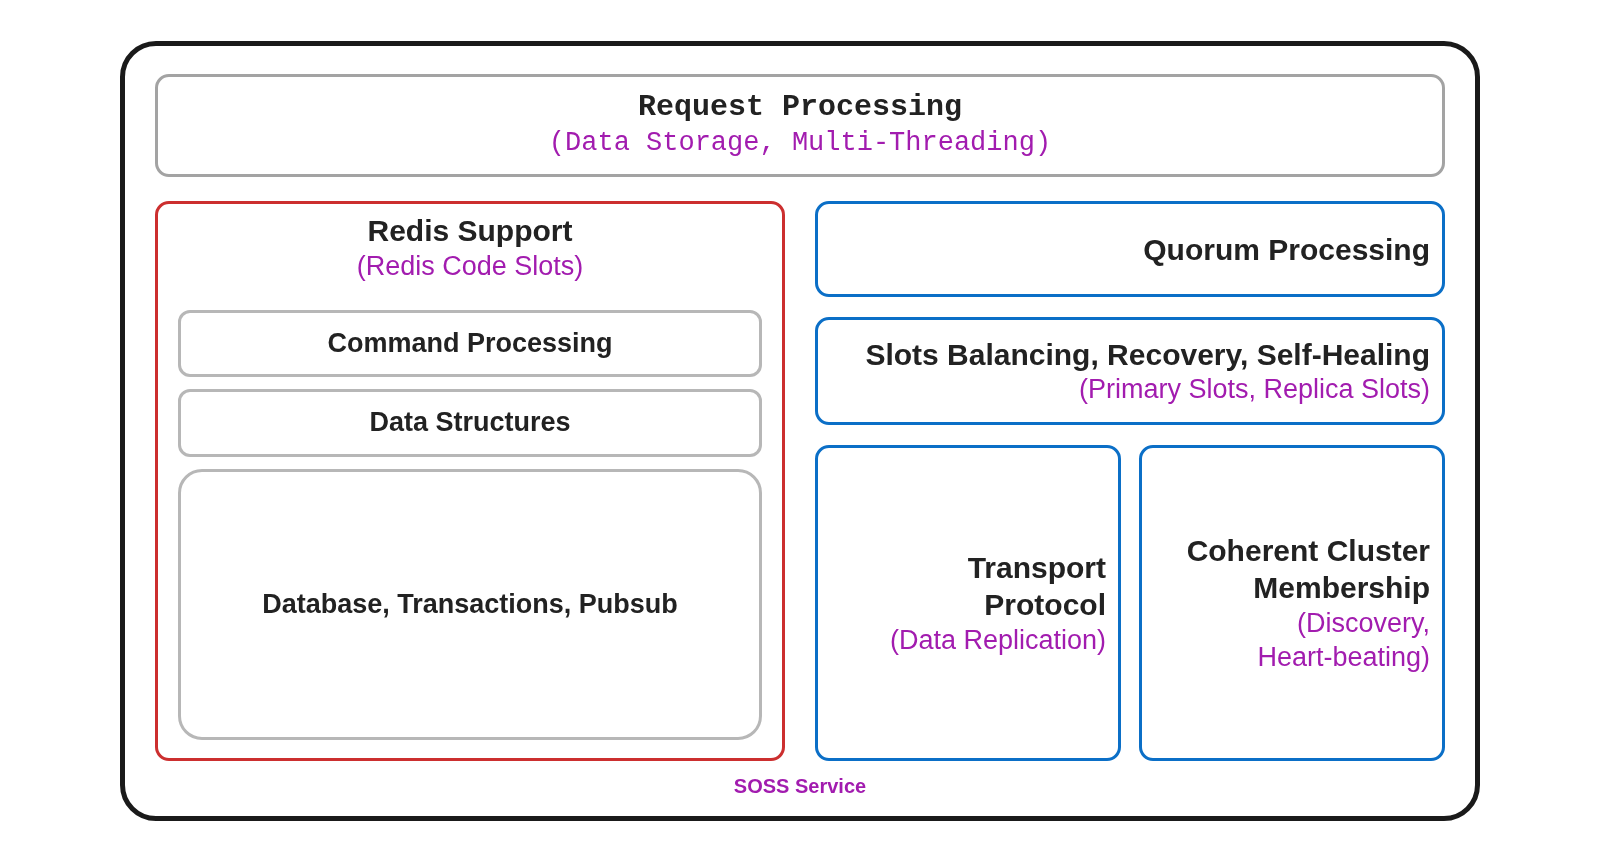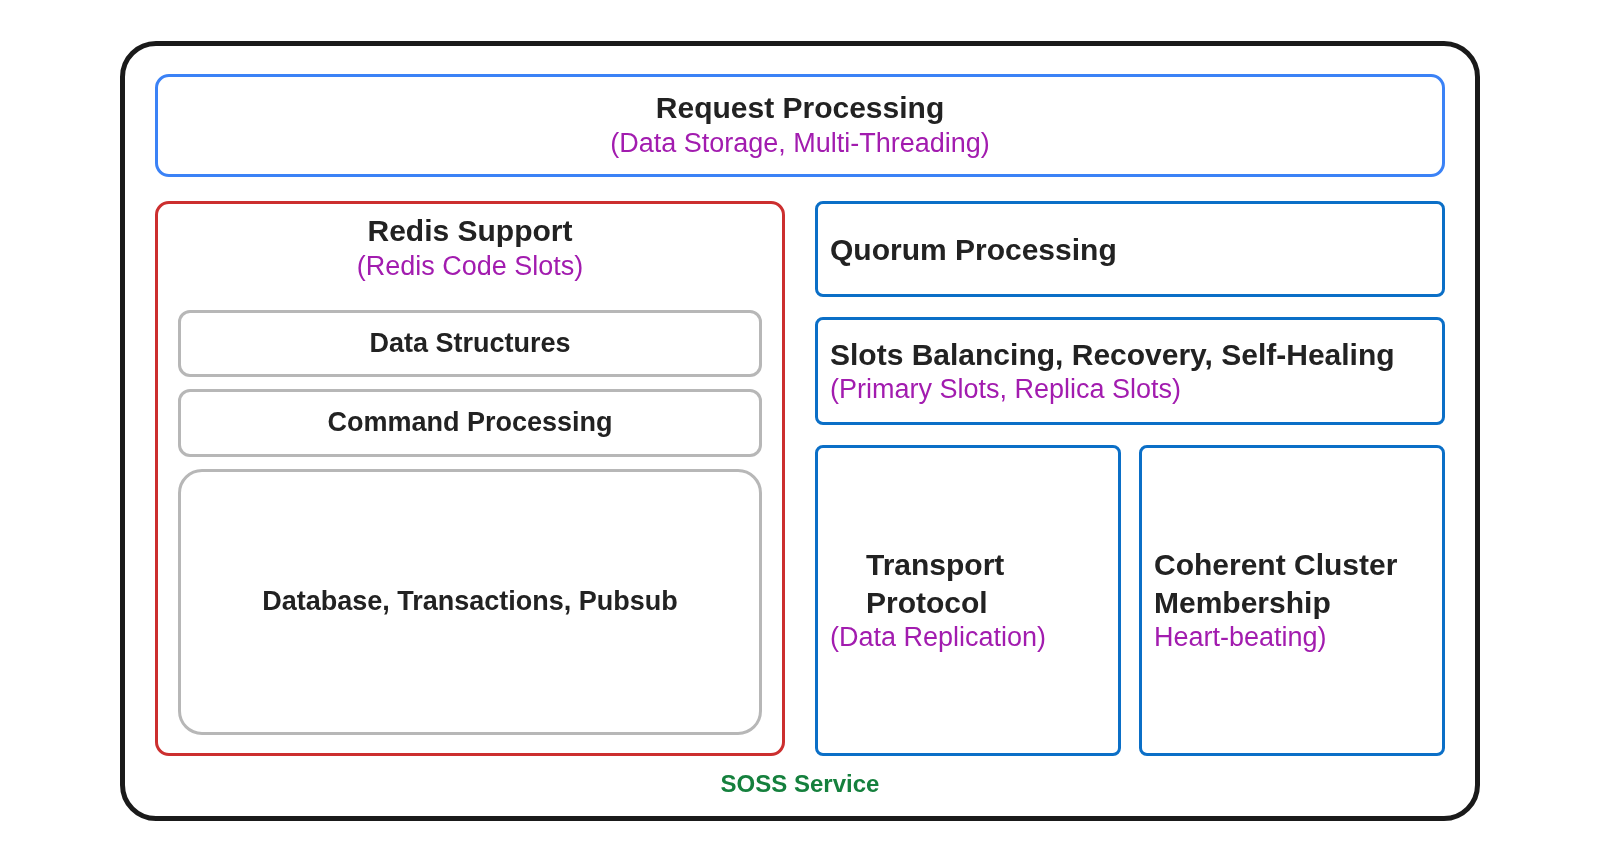--- a/index.html
+++ b/index.html
@@ -15,25 +15,26 @@
   .outer {
     width: 1360px;
     height: 780px;
     border: 5px solid #1a1a1a;
     border-radius: 36px;
     padding: 28px 30px 10px 30px;
     display: flex;
     flex-direction: column;
   }
   .top-full {
-    border: 3px solid #3b82f6;
+    border: 3px solid #a3a3a3;
     border-radius: 14px;
     padding: 12px 10px 14px 10px;
     text-align: center;
     margin-bottom: 24px;
+    font-family: Liberation Mono, monospace;
   }
   .title { font-size: 30px; font-weight: 700; color: #222; line-height: 1.25; }
   .subtitle { font-size: 27px; font-weight: 400; color: #a21caf; line-height: 1.25; }
   .columns {
     display: flex;
     flex: 1;
     gap: 30px;
   }
   .col-left, .col-right {
     flex: 1;
@@ -53,39 +54,39 @@
     border: 3px solid #b7b7b7;
     border-radius: 12px;
     text-align: center;
     padding: 14px 10px;
     margin-top: 12px;
   }
   .inner-gray:first-of-type { margin-top: 0; }
   .inner-gray .title { font-size: 27px; }
   .blue-box {
     border: 3px solid #0b6fc7;
-    border-radius: 8px;
-    text-align: left;
+    border-radius: 14px;
+    text-align: right;
     display: flex;
     flex-direction: column;
     justify-content: center;
     padding: 10px 12px;
   }
   .col-right { gap: 20px; }
   .row-two {
     display: flex;
     gap: 18px;
     flex: 1;
   }
   .row-two .blue-box { flex: 1; }
   .footer {
     text-align: center;
-    font-size: 24px;
+    font-size: 20px;
     font-weight: 700;
-    color: #15803d;
+    color: #a21caf;
     padding: 14px 0 8px 0;
   }
   .qbox { min-height: 96px; }
   .lbbox { min-height: 108px; }
 </style>
 </head>
 <body>
 
 <div class="outer">
 
@@ -96,24 +97,24 @@
 
   <div class="columns">
 
     <div class="col-left">
       <div class="redis-box">
         <div class="redis-head">
           <div class="title">Redis Support</div>
           <div class="subtitle">(Redis Code Slots)</div>
         </div>
         <div class="inner-gray">
-          <div class="title">Data Structures</div>
+          <div class="title">Command Processing</div>
         </div>
         <div class="inner-gray">
-          <div class="title">Command Processing</div>
+          <div class="title">Data Structures</div>
         </div>
         <div class="inner-gray" style="flex:1; display:flex; align-items:center; justify-content:center;border-radius:24px;">
           <div class="title">Database, Transactions, Pubsub</div>
         </div>
       </div>
     </div>
 
     <div class="col-right">
 
       <div class="blue-box qbox">
@@ -128,20 +129,21 @@
       <div class="row-two">
         <div class="blue-box">
           <div>
             <div class="title" style="white-space:normal;margin-left:36px;">Transport Protocol</div>
             <div class="subtitle">(Data Replication)</div>
           </div>
         </div>
         <div class="blue-box">
           <div>
             <div class="title">Coherent Cluster Membership</div>
+            <div class="subtitle">(Discovery,</div>
             <div class="subtitle">Heart-beating)</div>
           </div>
         </div>
       </div>
 
     </div>
   </div>
 
   <div class="footer">SOSS Service</div>
 </div>

